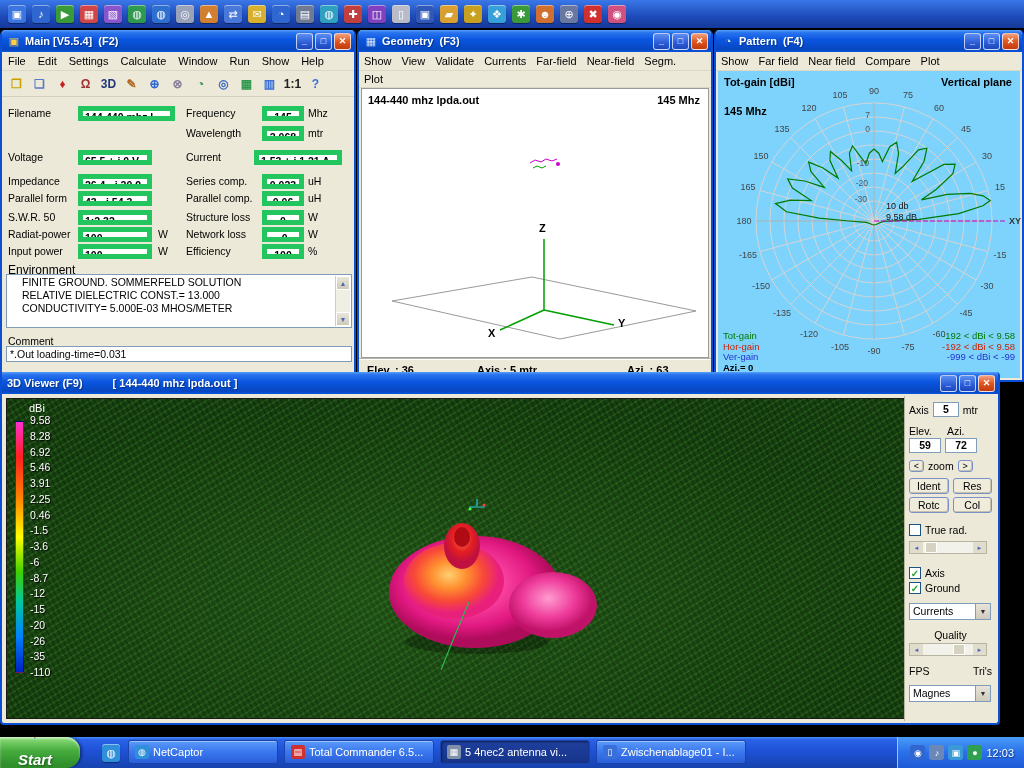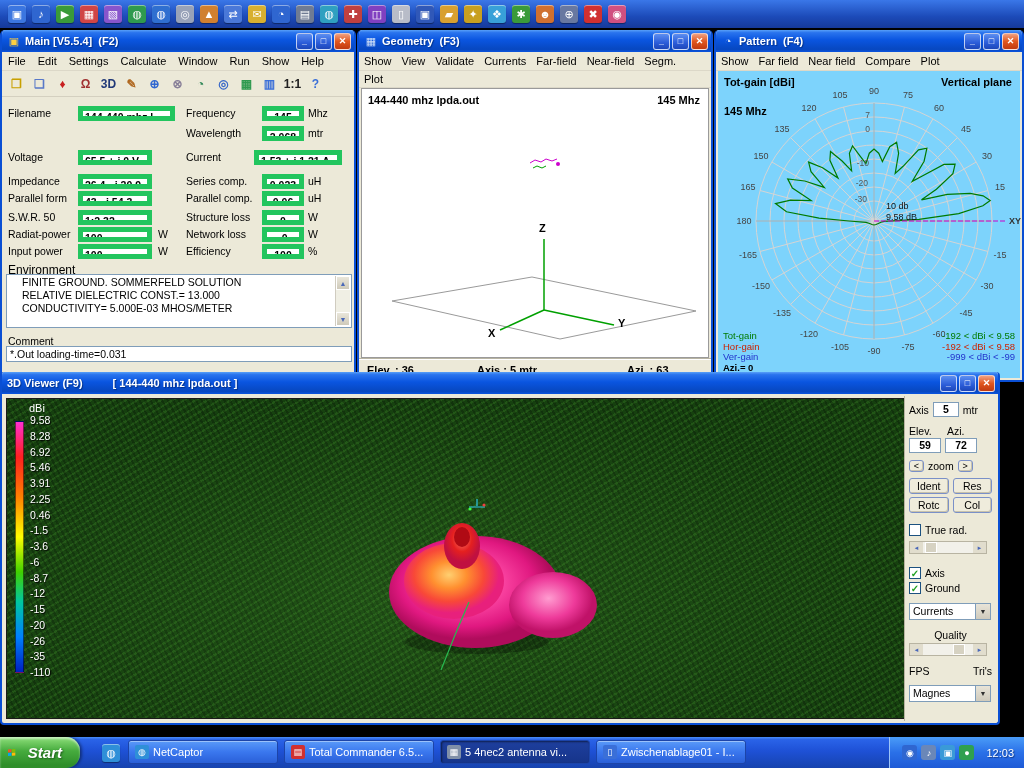--- a/index.html
+++ b/index.html
@@ -118,36 +118,36 @@
   .dd-btn { width:15px; background:linear-gradient(#e8e4d8,#cfcabc); font-size:7px; display:flex;
     align-items:center; justify-content:center; color:#303030; border-left:1px solid #7f9db9; }
   .centered { justify-content:center; }
 
   
   #taskbar { position:absolute; left:0; top:737px; width:1024px; height:31px;
     background:linear-gradient(180deg,#4a8df8 0%,#2a63e8 8%,#1e51d6 45%,#1743ae 100%); }
   #start-btn { position:absolute; left:0; top:0; height:31px; width:80px; display:flex; align-items:center;
     gap:12px; padding:0 18px 0 8px; border-radius:0 14px 14px 0;
     background:linear-gradient(180deg,#8ee07a,#46ab3e 45%,#2f8f2a 90%); box-shadow:inset 0 2px 2px rgba(255,255,255,.5), 2px 0 3px rgba(0,0,0,.4);
-    color:#fff; font-weight:bold; font-style:italic; font-size:15px; text-shadow:1px 1px 2px #1d5a18; }
+    color:#fff; font-weight:bold; font-style:italic; font-size:15px; text-shadow:1px 1px 2px #1d5a18;flex-direction:column; }
   #quick { position:absolute; left:102px; top:7px; display:flex; gap:4px; }
   #tasks { position:absolute; left:128px; top:3px; display:flex; gap:6px; }
   .task { width:150px; height:24px; border-radius:3px; border:1px solid #1c44a8; display:flex; gap:4px;
     align-items:center; padding:0 6px; color:#fff;
     background:linear-gradient(180deg,#5a9af8,#3a77ee 50%,#2a5fd8); box-shadow:inset 0 1px 0 rgba(255,255,255,.4); }
   .task.active { background:linear-gradient(180deg,#1e3f9e,#16348a); box-shadow:inset 1px 1px 2px rgba(0,0,0,.5); }
   .ticon { width:14px; height:14px; border-radius:2px; display:flex; align-items:center; justify-content:center;
     font-size:9px; color:#fff; flex:none; }
   .tlabel { font-size:11px; white-space:nowrap; overflow:hidden; }
   #tray { position:absolute; right:0; top:0; height:31px; display:flex; align-items:center; gap:4px;
     padding:0 10px 0 12px; background:linear-gradient(180deg,#4a9cf8,#2a70e8 50%,#1e5ad6);
     border-left:1px solid #9cc4f8; }
   .tray-icon { width:15px; height:15px; border-radius:3px; display:flex; align-items:center; justify-content:center;
     color:#fff; font-size:9px; }
-  #clock { color:#fff; font-size:11px; margin-left:8px; text-shadow:1px 1px 1px #123a8a; }
+  #clock { color:#fff; font-size:11px; margin-left:0; text-shadow:1px 1px 1px #123a8a; }
 </style>
 </head>
 <body>
 
 <div id="topbar">
   <div style="display:flex;gap:6px;">
       <span class="tb-icon" style="background: rgb(59, 118, 224);">
         <i style="font-style:normal">▣</i>
       </span>
       <span class="tb-icon" style="background: rgb(47, 102, 208);">

